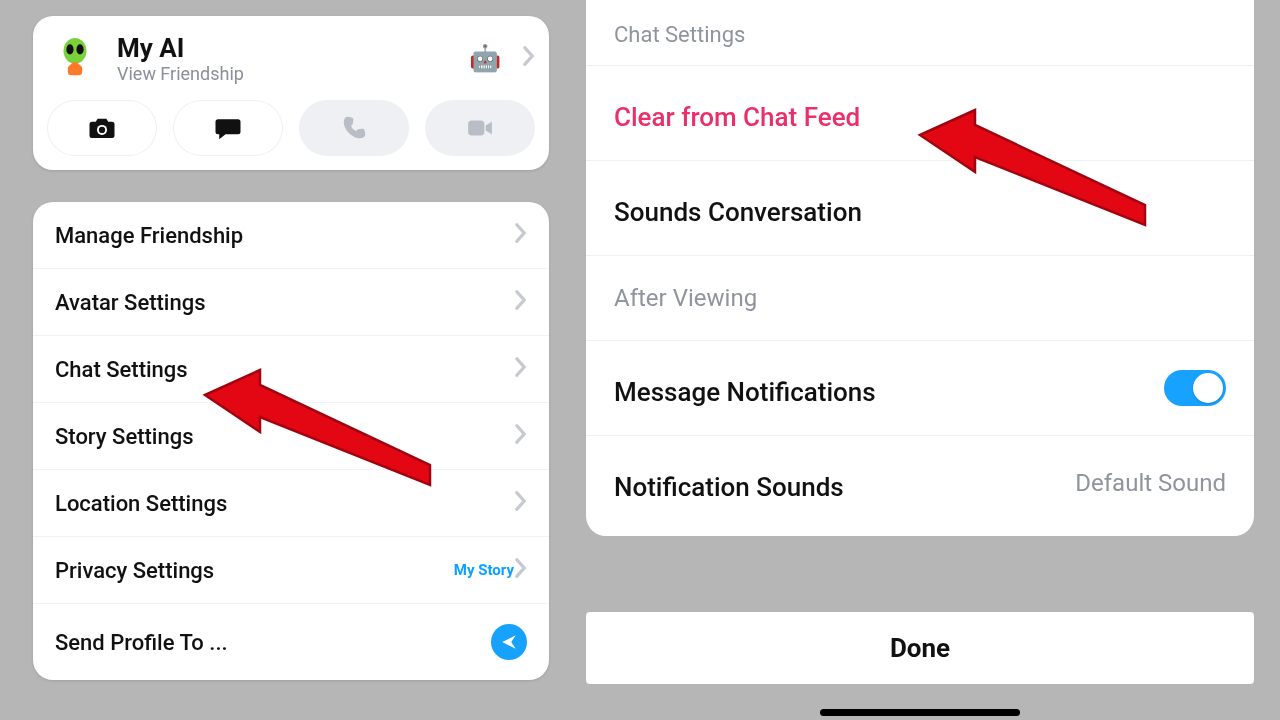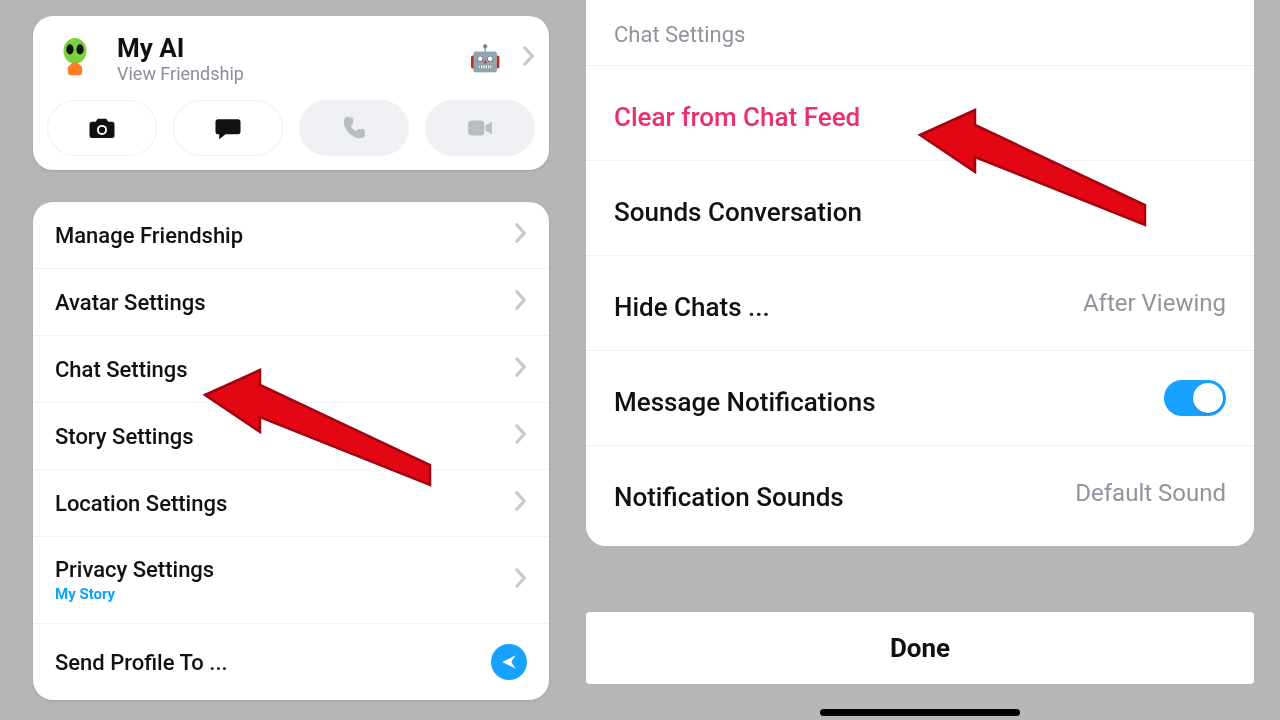--- a/index.html
+++ b/index.html
@@ -29,21 +29,21 @@
   .action-disabled { background: #eef0f3; }
   .action-btn svg { width: 30px; height: 30px; }
   .ico-enabled { fill: #111; }
   .ico-disabled { fill: #b8bdc6; }
 
   .menu-card { position: absolute; left: 33px; top: 202px; width: 516px; }
   .menu-item { display: flex; align-items: center; padding: 20px 22px; border-bottom: 1px solid #f2f3f6; }
   .menu-item:last-child { border-bottom: none; }
   .menu-label { font-size: 22px; color: #111; font-weight: 500; flex: 1; }
   .menu-sub { font-size: 15px; color: #0aa2ff; margin-top: 3px; font-weight: bold; }
-  .menu-col { display: flex; flex-direction: column; flex: 1; }
+  .menu-col { display: flex; flex: 1; }
   .send-icon { width: 36px; height: 36px; border-radius: 50%; background: #17a2ff; display: flex; align-items: center; justify-content: center; }
   .send-icon svg { width: 18px; height: 18px; fill: #fff; }
 
   
   .sheet-card { position: absolute; left: 26px; right: 26px; top: 0; background: #fff; border-radius: 0 0 20px 20px; padding-bottom: 6px; }
   .sheet-header { font-size: 22px; color: #8f949d; padding: 22px 28px 18px; border-bottom: 1px solid #eef0f3; }
   .sheet-row { display: flex; align-items: center; padding: 28px 28px; border-bottom: 1px solid #eef0f3; }
   .sheet-row:last-child { border-bottom: none; justify-content: flex-end; }
   .sheet-label { font-size: 26px; color: #111; font-weight: 500; flex: 1; margin-top: 8px; }
   .sheet-label.danger { color: #ea2f6a; }
@@ -181,21 +181,20 @@
     <div class="sheet-card">
       <div class="sheet-header">Chat Settings</div>
 
       <div class="sheet-row">
         <span class="sheet-label danger">Clear from Chat Feed</span>
       </div>
       <div class="sheet-row">
         <span class="sheet-label">Sounds Conversation</span>
       </div>
       <div class="sheet-row">
-        <span class="sheet-label">Hide Chats ...</span>
         <span class="sheet-value">After Viewing</span>
       </div>
       <div class="sheet-row">
         <span class="sheet-label">Message Notifications</span>
         <span class="toggle"></span>
       </div>
       <div class="sheet-row">
         <span class="sheet-label">Notification Sounds</span>
         <span class="sheet-value">Default Sound</span>
       </div>

